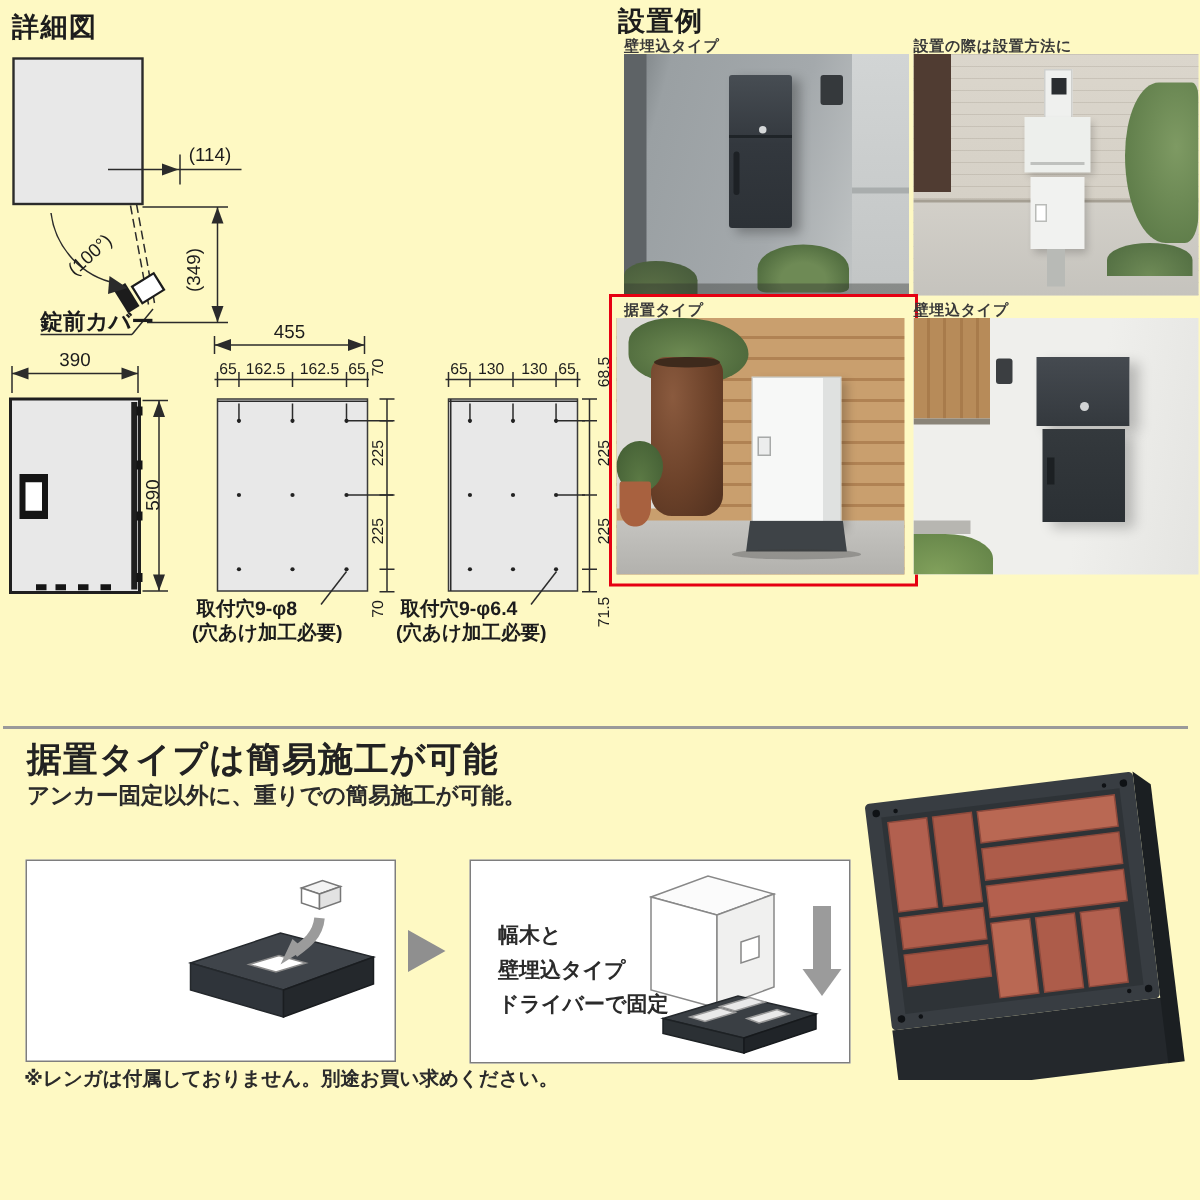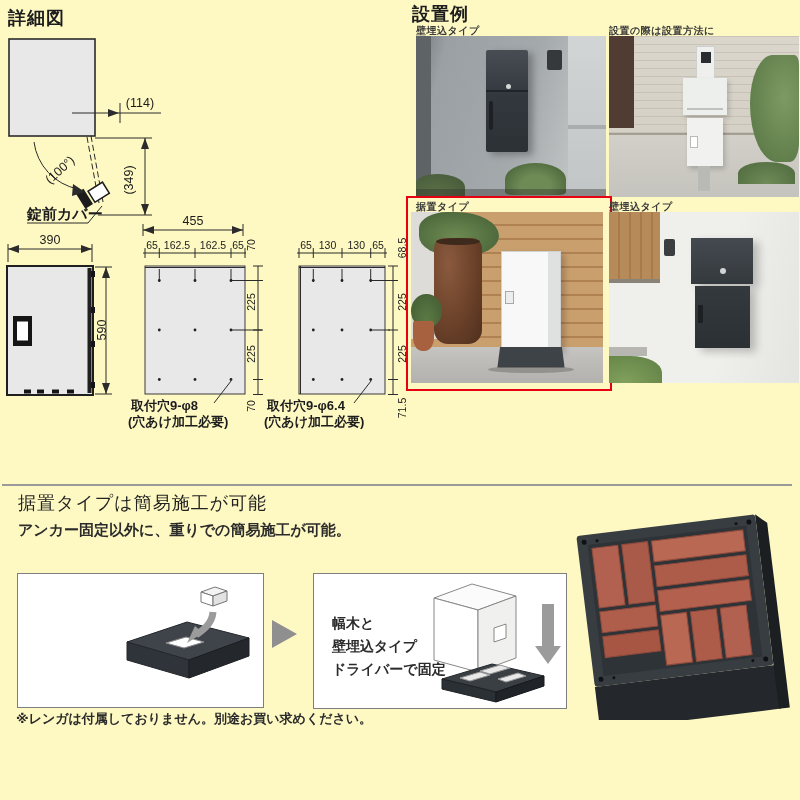--- a/index.html
+++ b/index.html
@@ -7,21 +7,21 @@
         font-family:"Liberation Sans","DejaVu Sans",sans-serif;color:#222;}
   .abs{position:absolute;}
   .sec-title{position:absolute;font-size:18px;font-weight:bold;color:#1d1d1d;letter-spacing:1px;}
   .note-block{position:absolute;left:175px;top:39px;width:220px;font-size:15.5px;line-height:21px;
               font-weight:600;color:#1c1c1c;white-space:pre-line;text-indent:-30px;padding-left:30px;}
   .photo-label{position:absolute;font-size:10px;font-weight:bold;color:#3a3a3a;letter-spacing:.5px;}
   .photo{position:absolute;overflow:hidden;background:#c9c9c6;}
   .photo *{position:absolute;}
   .hl-border{position:absolute;border:2.5px solid #e60012;background:transparent;}
   .rule{position:absolute;left:2px;top:484px;width:790px;height:2px;background:#9a9a9a;}
-  .feature-heading{position:absolute;left:18px;top:491px;font-size:18px;font-weight:normal;color:#222;letter-spacing:1px;}
+  .feature-heading{position:absolute;left:18px;top:491px;font-size:23px;font-weight:bold;color:#222;letter-spacing:1px;}
   .feature-lead{position:absolute;left:18px;top:521px;font-size:15px;font-weight:700;color:#2b2b2b;}
   .step-box{position:absolute;border:1px solid #7e7e7e;background:#fff;}
   .step-text{position:absolute;font-size:14px;line-height:23px;font-weight:600;color:#2b2b2b;white-space:pre-line;}
   .next-arrow{position:absolute;left:272px;top:620px;width:0;height:0;
               border-left:25px solid #8f8f8f;border-top:14px solid transparent;border-bottom:14px solid transparent;}
   .feature-note{position:absolute;left:16px;top:710px;font-size:13px;font-weight:600;color:#2b2b2b;}
   .base-caption{position:absolute;left:586px;top:723px;font-size:15px;font-weight:600;color:#222;}
   svg text{font-family:"Liberation Sans","DejaVu Sans",sans-serif;fill:#1c1c1c;}
   svg .dim{font-size:12.5px;}
   svg .chain{font-size:10.5px;}

